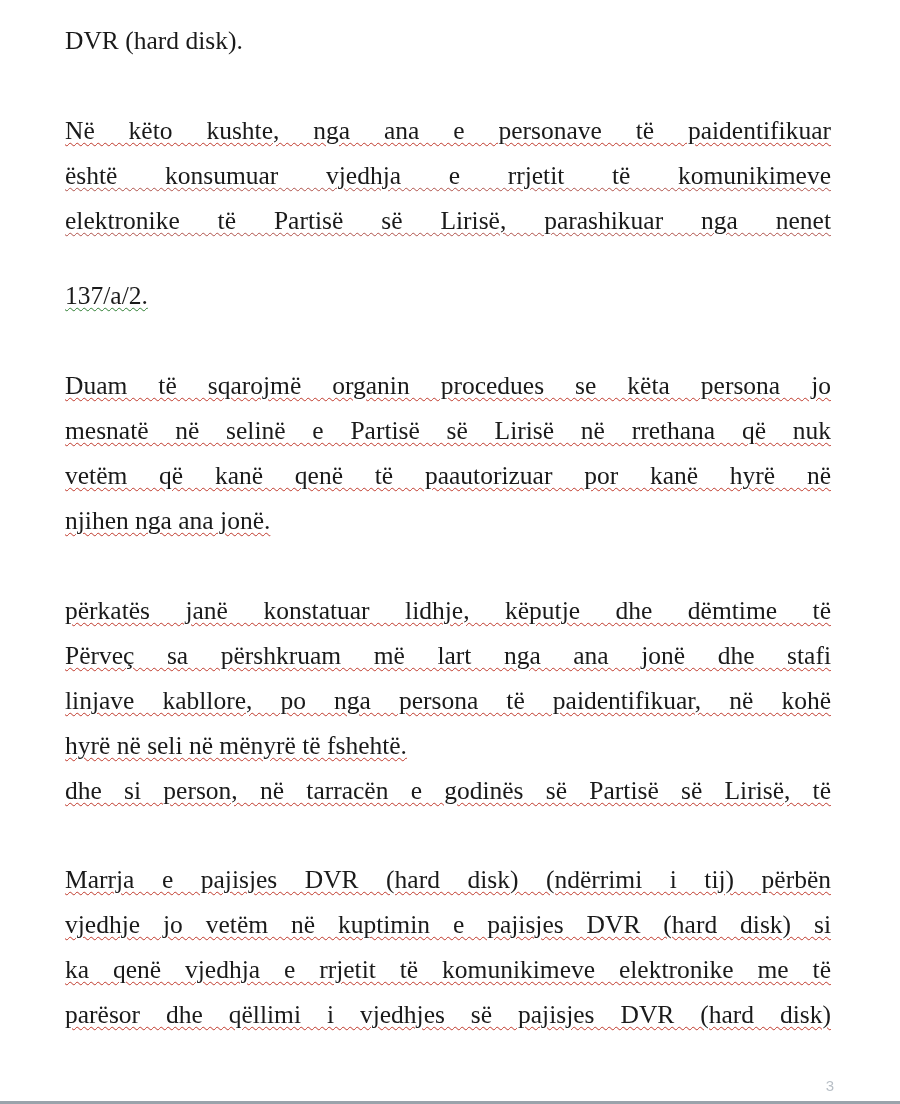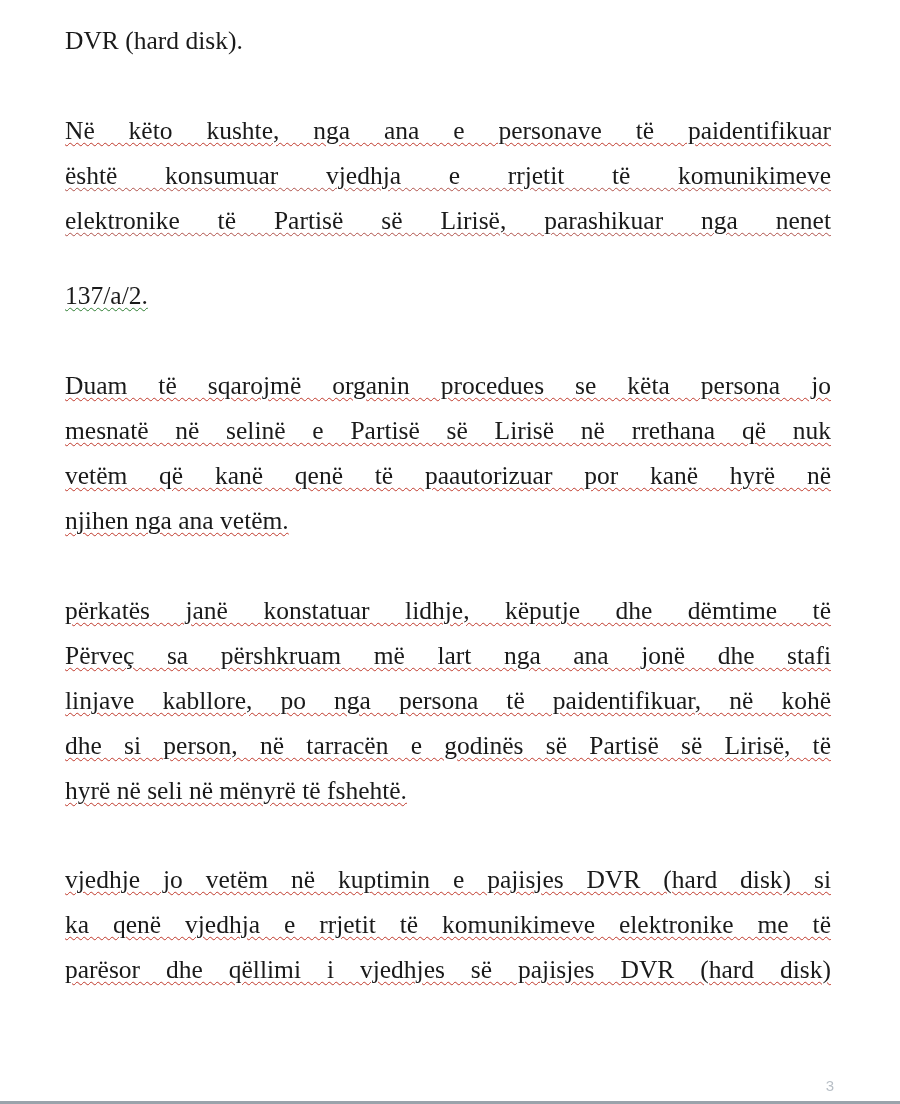--- a/index.html
+++ b/index.html
@@ -104,36 +104,37 @@
       <span class="line sq-both">elektronike të Partisë së Lirisë, parashikuar nga nenet</span>
       <span class="line last sq-green">137/a/2.</span>
     </p>
 
     <div class="gap"></div>
 
     <p class="para">
       <span class="line sq-red">Duam të sqarojmë organin procedues se këta persona jo</span>
       <span class="line sq-red">mesnatë në selinë e Partisë së Lirisë në rrethana që nuk</span>
       <span class="line sq-red">vetëm që kanë qenë të paautorizuar por kanë hyrë në</span>
-      <span class="line last sq-red">njihen nga ana vetëm.</span>
+      <span class="line last sq-red">njihen nga ana jonë.</span>
     </p>
 
     <div class="gap"></div>
 
     <p class="para">
       <span class="line sq-red">përkatës janë konstatuar lidhje, këputje dhe dëmtime të</span>
       <span class="line sq-red">Përveç sa përshkruam më lart nga ana jonë dhe stafi</span>
       <span class="line sq-red">linjave kabllore, po nga persona të paidentifikuar, në kohë</span>
+      <span class="line last sq-red">hyrë në seli në mënyrë të fshehtë.</span>
       <span class="line sq-red">dhe si person, në tarracën e godinës së Partisë së Lirisë, të</span>
-      <span class="line last sq-red">hyrë në seli në mënyrë të fshehtë.</span>
     </p>
 
     <div class="gap small"></div>
 
     <p class="para">
+      <span class="line sq-red">Marrja e pajisjes DVR (hard disk) (ndërrimi i tij) përbën</span>
       <span class="line sq-red">vjedhje jo vetëm në kuptimin e pajisjes DVR (hard disk) si</span>
       <span class="line sq-red">ka qenë vjedhja e rrjetit të komunikimeve elektronike me të</span>
       <span class="line sq-red">parësor dhe qëllimi i vjedhjes së pajisjes DVR (hard disk)</span>
     </p>
 
   </div>
 
   <div class="page-number">3</div>
 
   <div class="footer-rule"></div>

